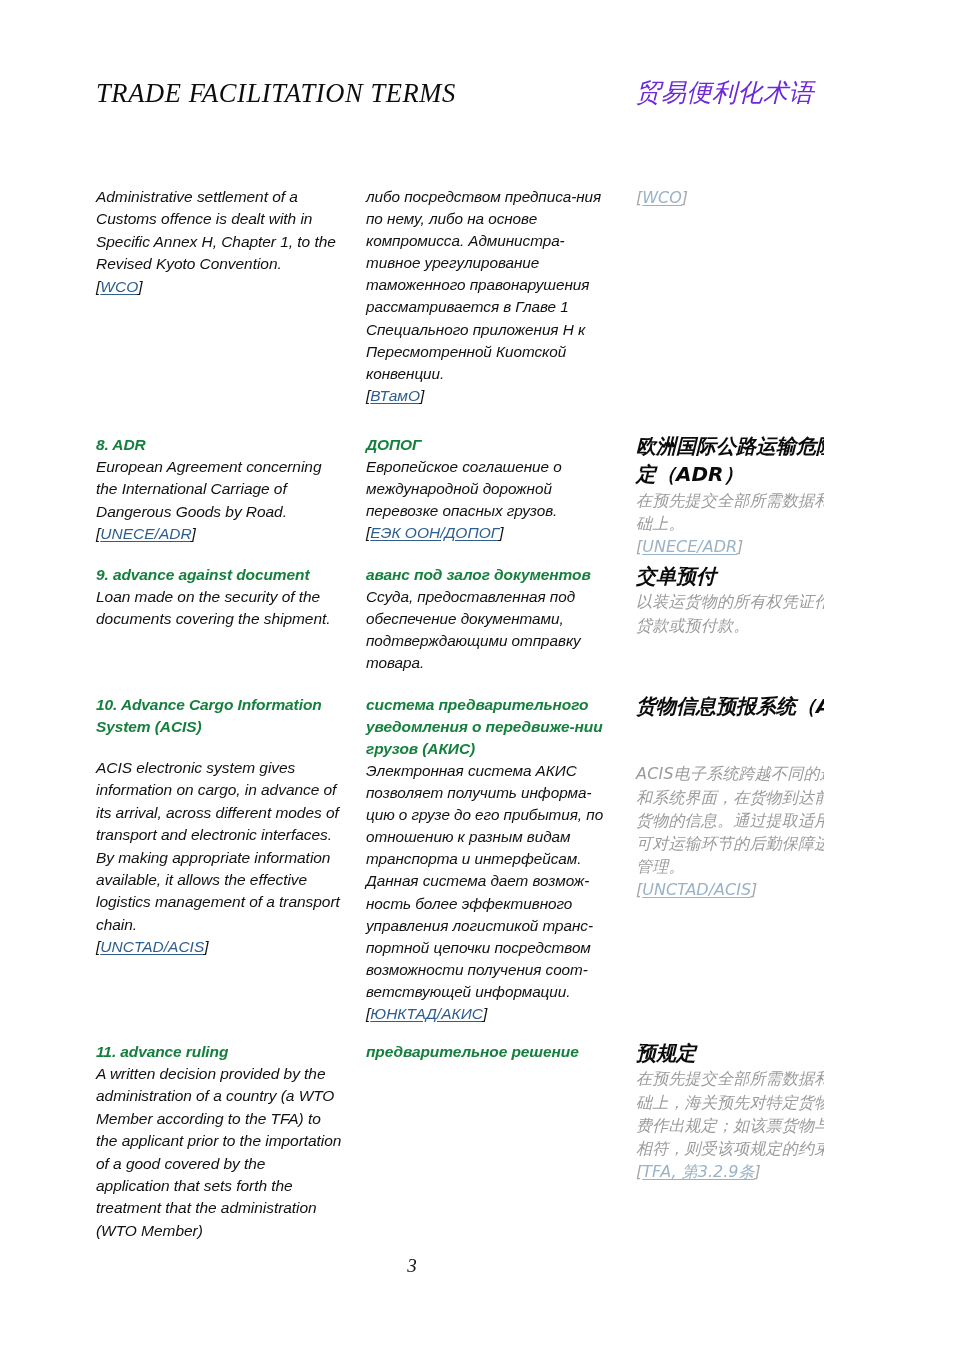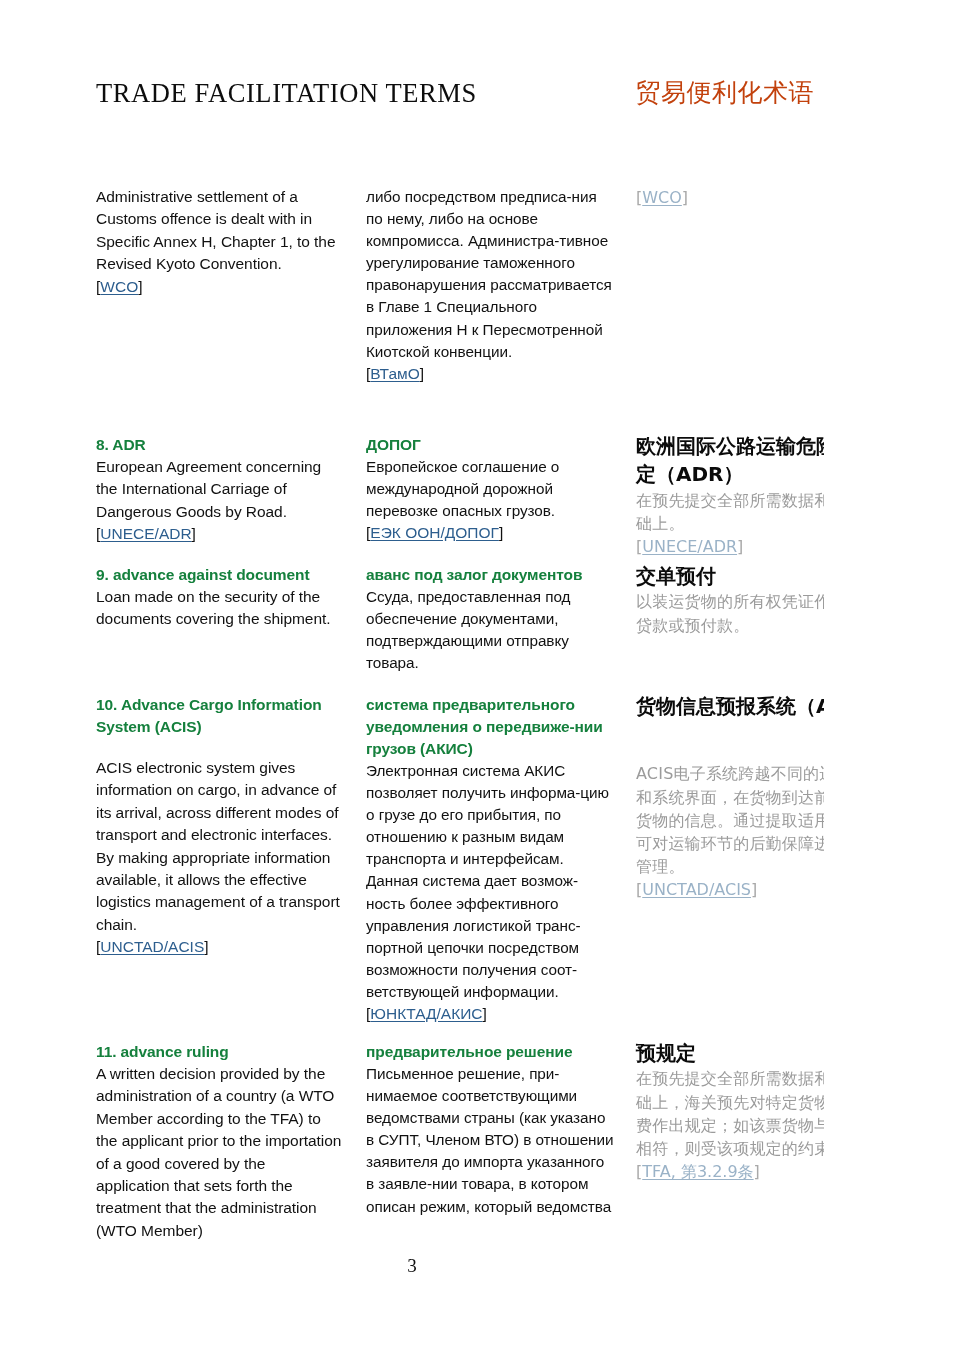--- a/index.html
+++ b/index.html
@@ -8,20 +8,21 @@
     background: #ffffff;
   }
 
   .page {
     position: relative;
     width: 824px;
     height: 1362px;
     background: #ffffff;
     overflow: hidden;
     font-family: "Liberation Sans", "DejaVu Sans", sans-serif;
+    font-style: italic;
     -webkit-font-smoothing: antialiased;
   }
 
   
   .page-header {
     position: absolute;
     left: 96px;
     top: 62px;
     width: 804px;
     height: 72px;
@@ -38,21 +39,21 @@
     white-space: nowrap;
   }
 
   .header-title-zh {
     position: absolute;
     right: 86px;
     top: 14px;
     font-family: "DejaVu Sans", "Liberation Sans", sans-serif;
     font-size: 25px;
     font-weight: 500;
-    color: #c2410c;
+    color: #6d28d9;
     white-space: nowrap;
     letter-spacing: 0.5px;
   }
 
   .header-letter {
     position: absolute;
     right: 0;
     top: -14px;
     font-family: "Liberation Serif", "DejaVu Serif", serif;
     font-size: 76px;
@@ -225,21 +226,20 @@
       </div>
 
       <div class="entry" style="top:508px;">
         <p class="term">система предварительного уведомления о передвиже-нии грузов (АКИС)</p>
         <p class="defn defn-ru">Электронная система АКИС позволяет получить информа-цию о грузе до его прибытия, по отношению к разным видам транспорта и интерфейсам. Данная система дает возмож-ность более эффективного управления логистикой транс-портной цепочки посредством возможности получения соот-ветствующей информации.</p>
         <div class="ref"><span>[</span><a href="#">ЮНКТАД/АКИС</a><span>]</span></div>
       </div>
 
       <div class="entry" style="top:855px;">
         <p class="term">предварительное решение</p>
-        <p class="defn defn-ru">Письменное решение, при-нимаемое соответствующими ведомствами страны (как указано в СУПТ, Членом ВТО) в отношении заявителя до импорта указанного в заявле-нии товара, в котором описан режим, который ведомства</p>
       </div>
 
     </div>
 
     <div class="col col-zh">
 
       <div class="entry" style="top:0px;">
         <div class="ref ref-zh"><span>[</span><a href="#">WCO</a><span>]</span></div>
       </div>
 

